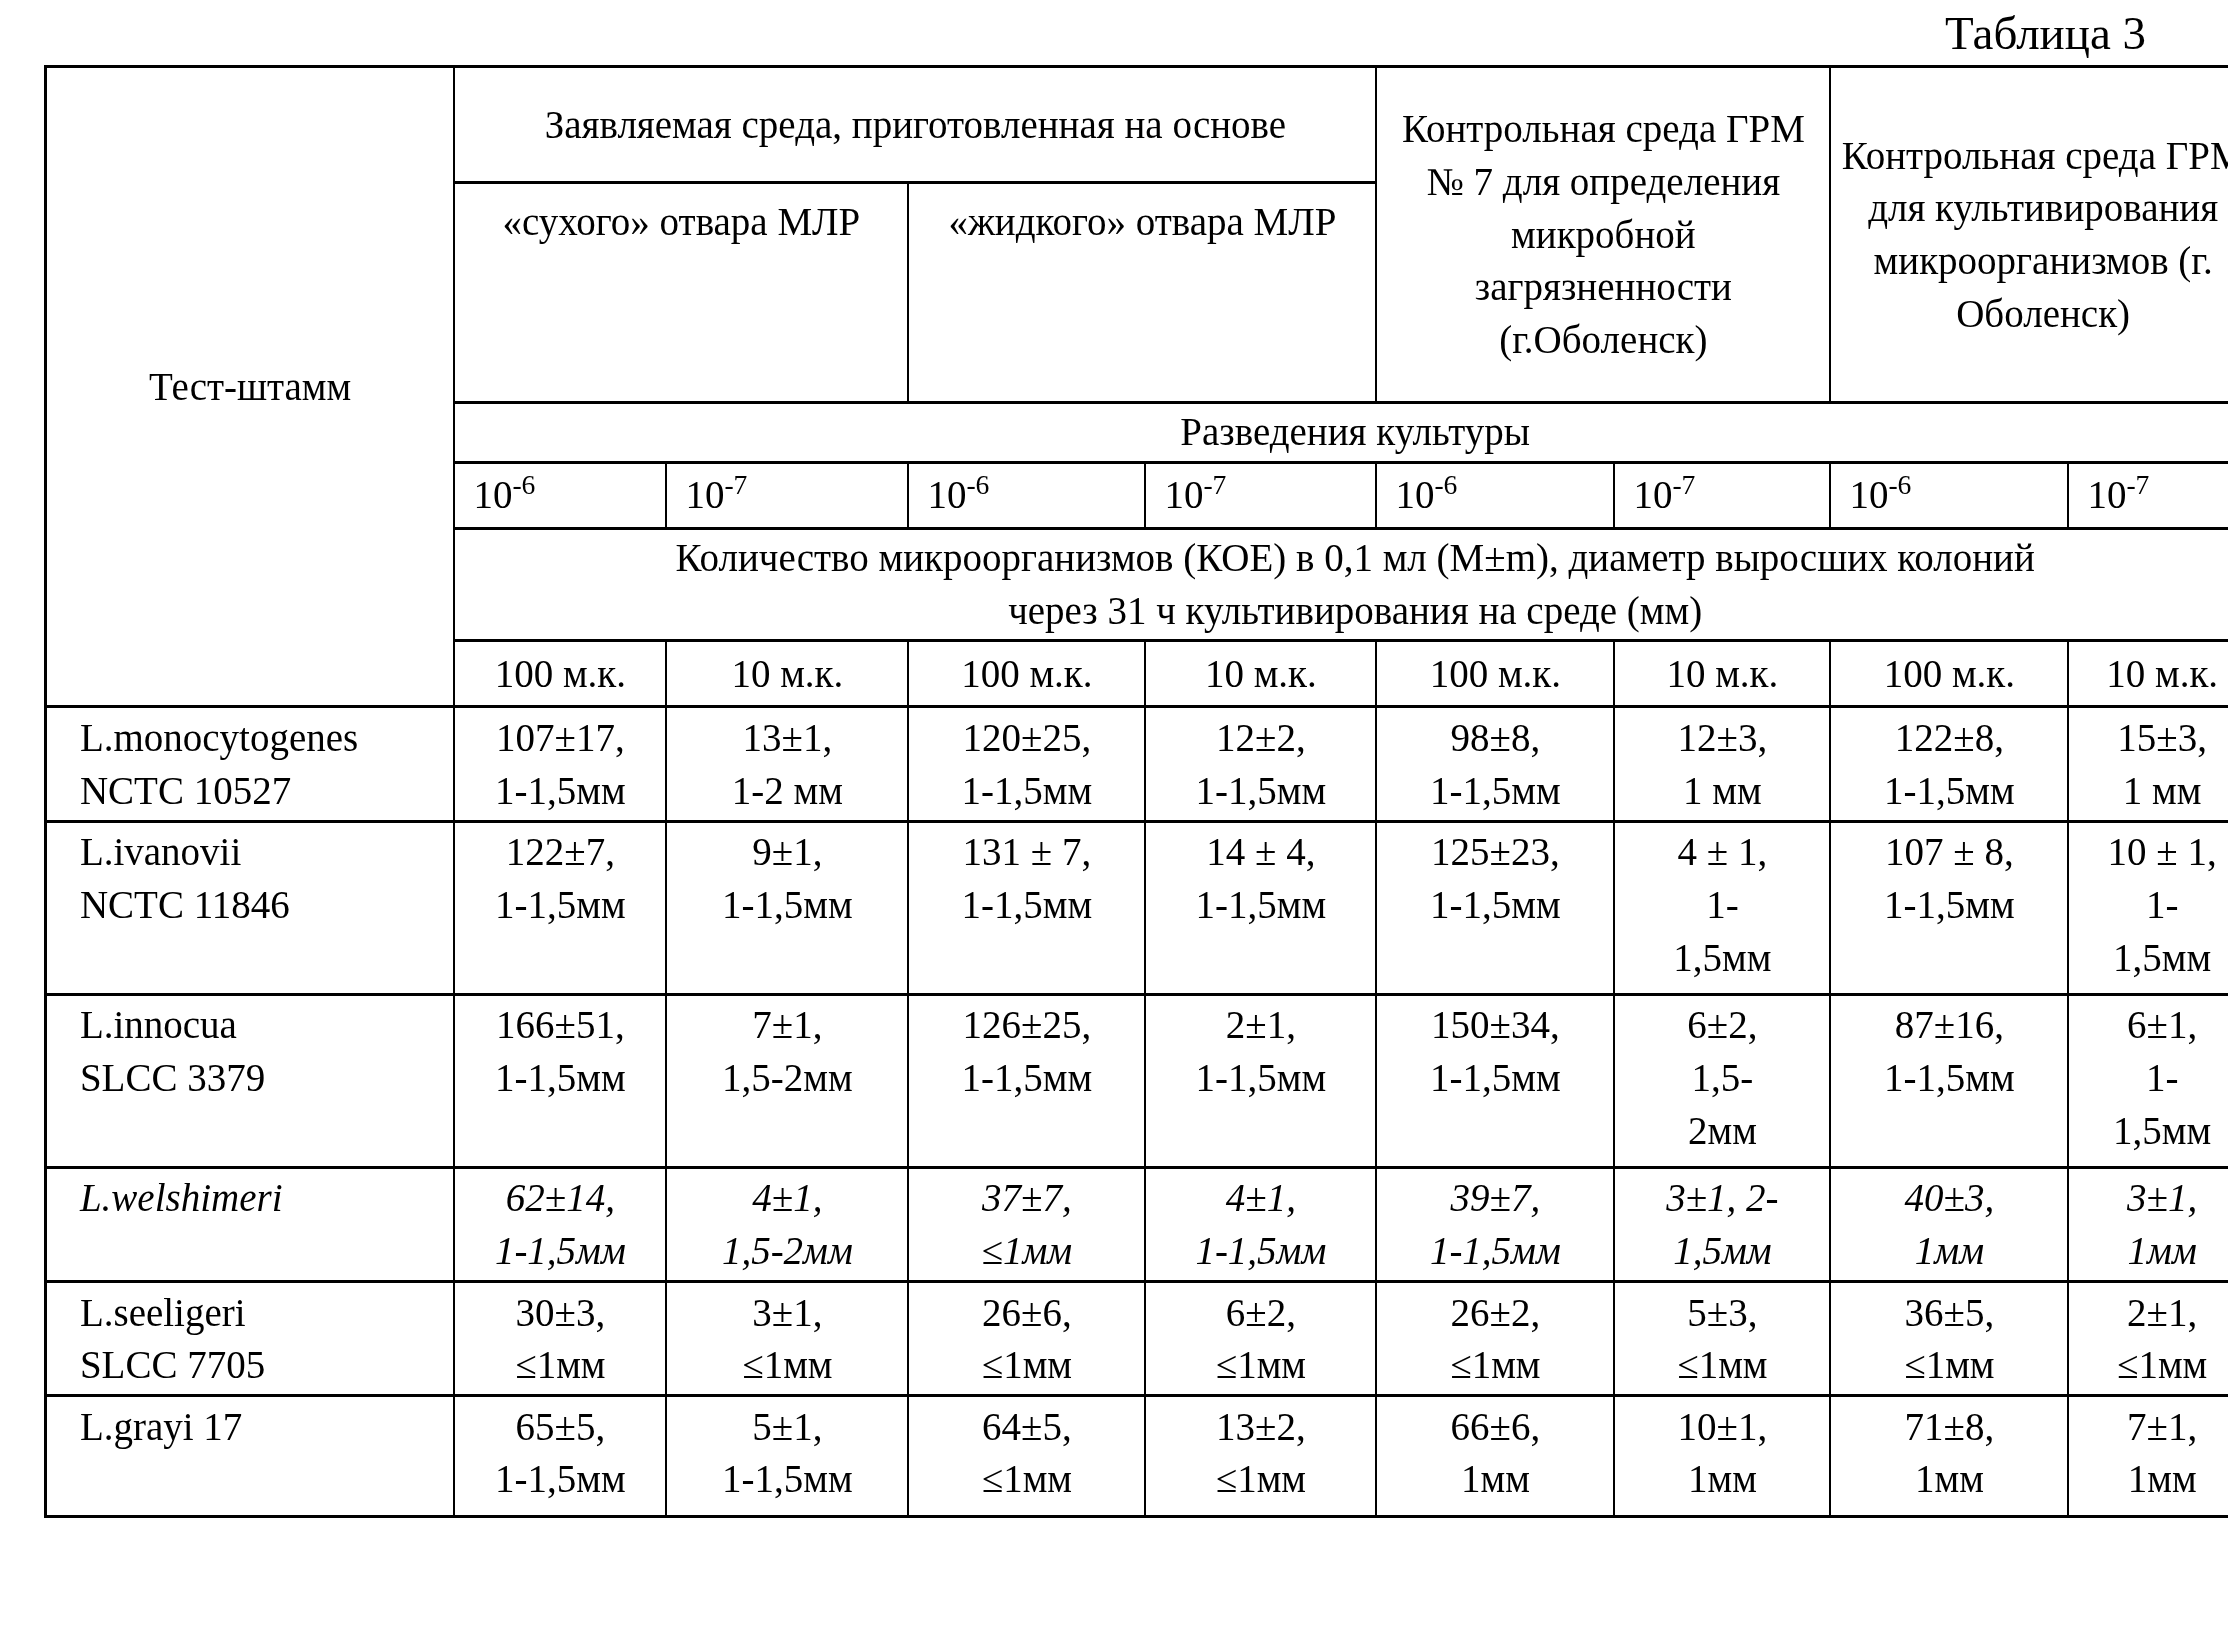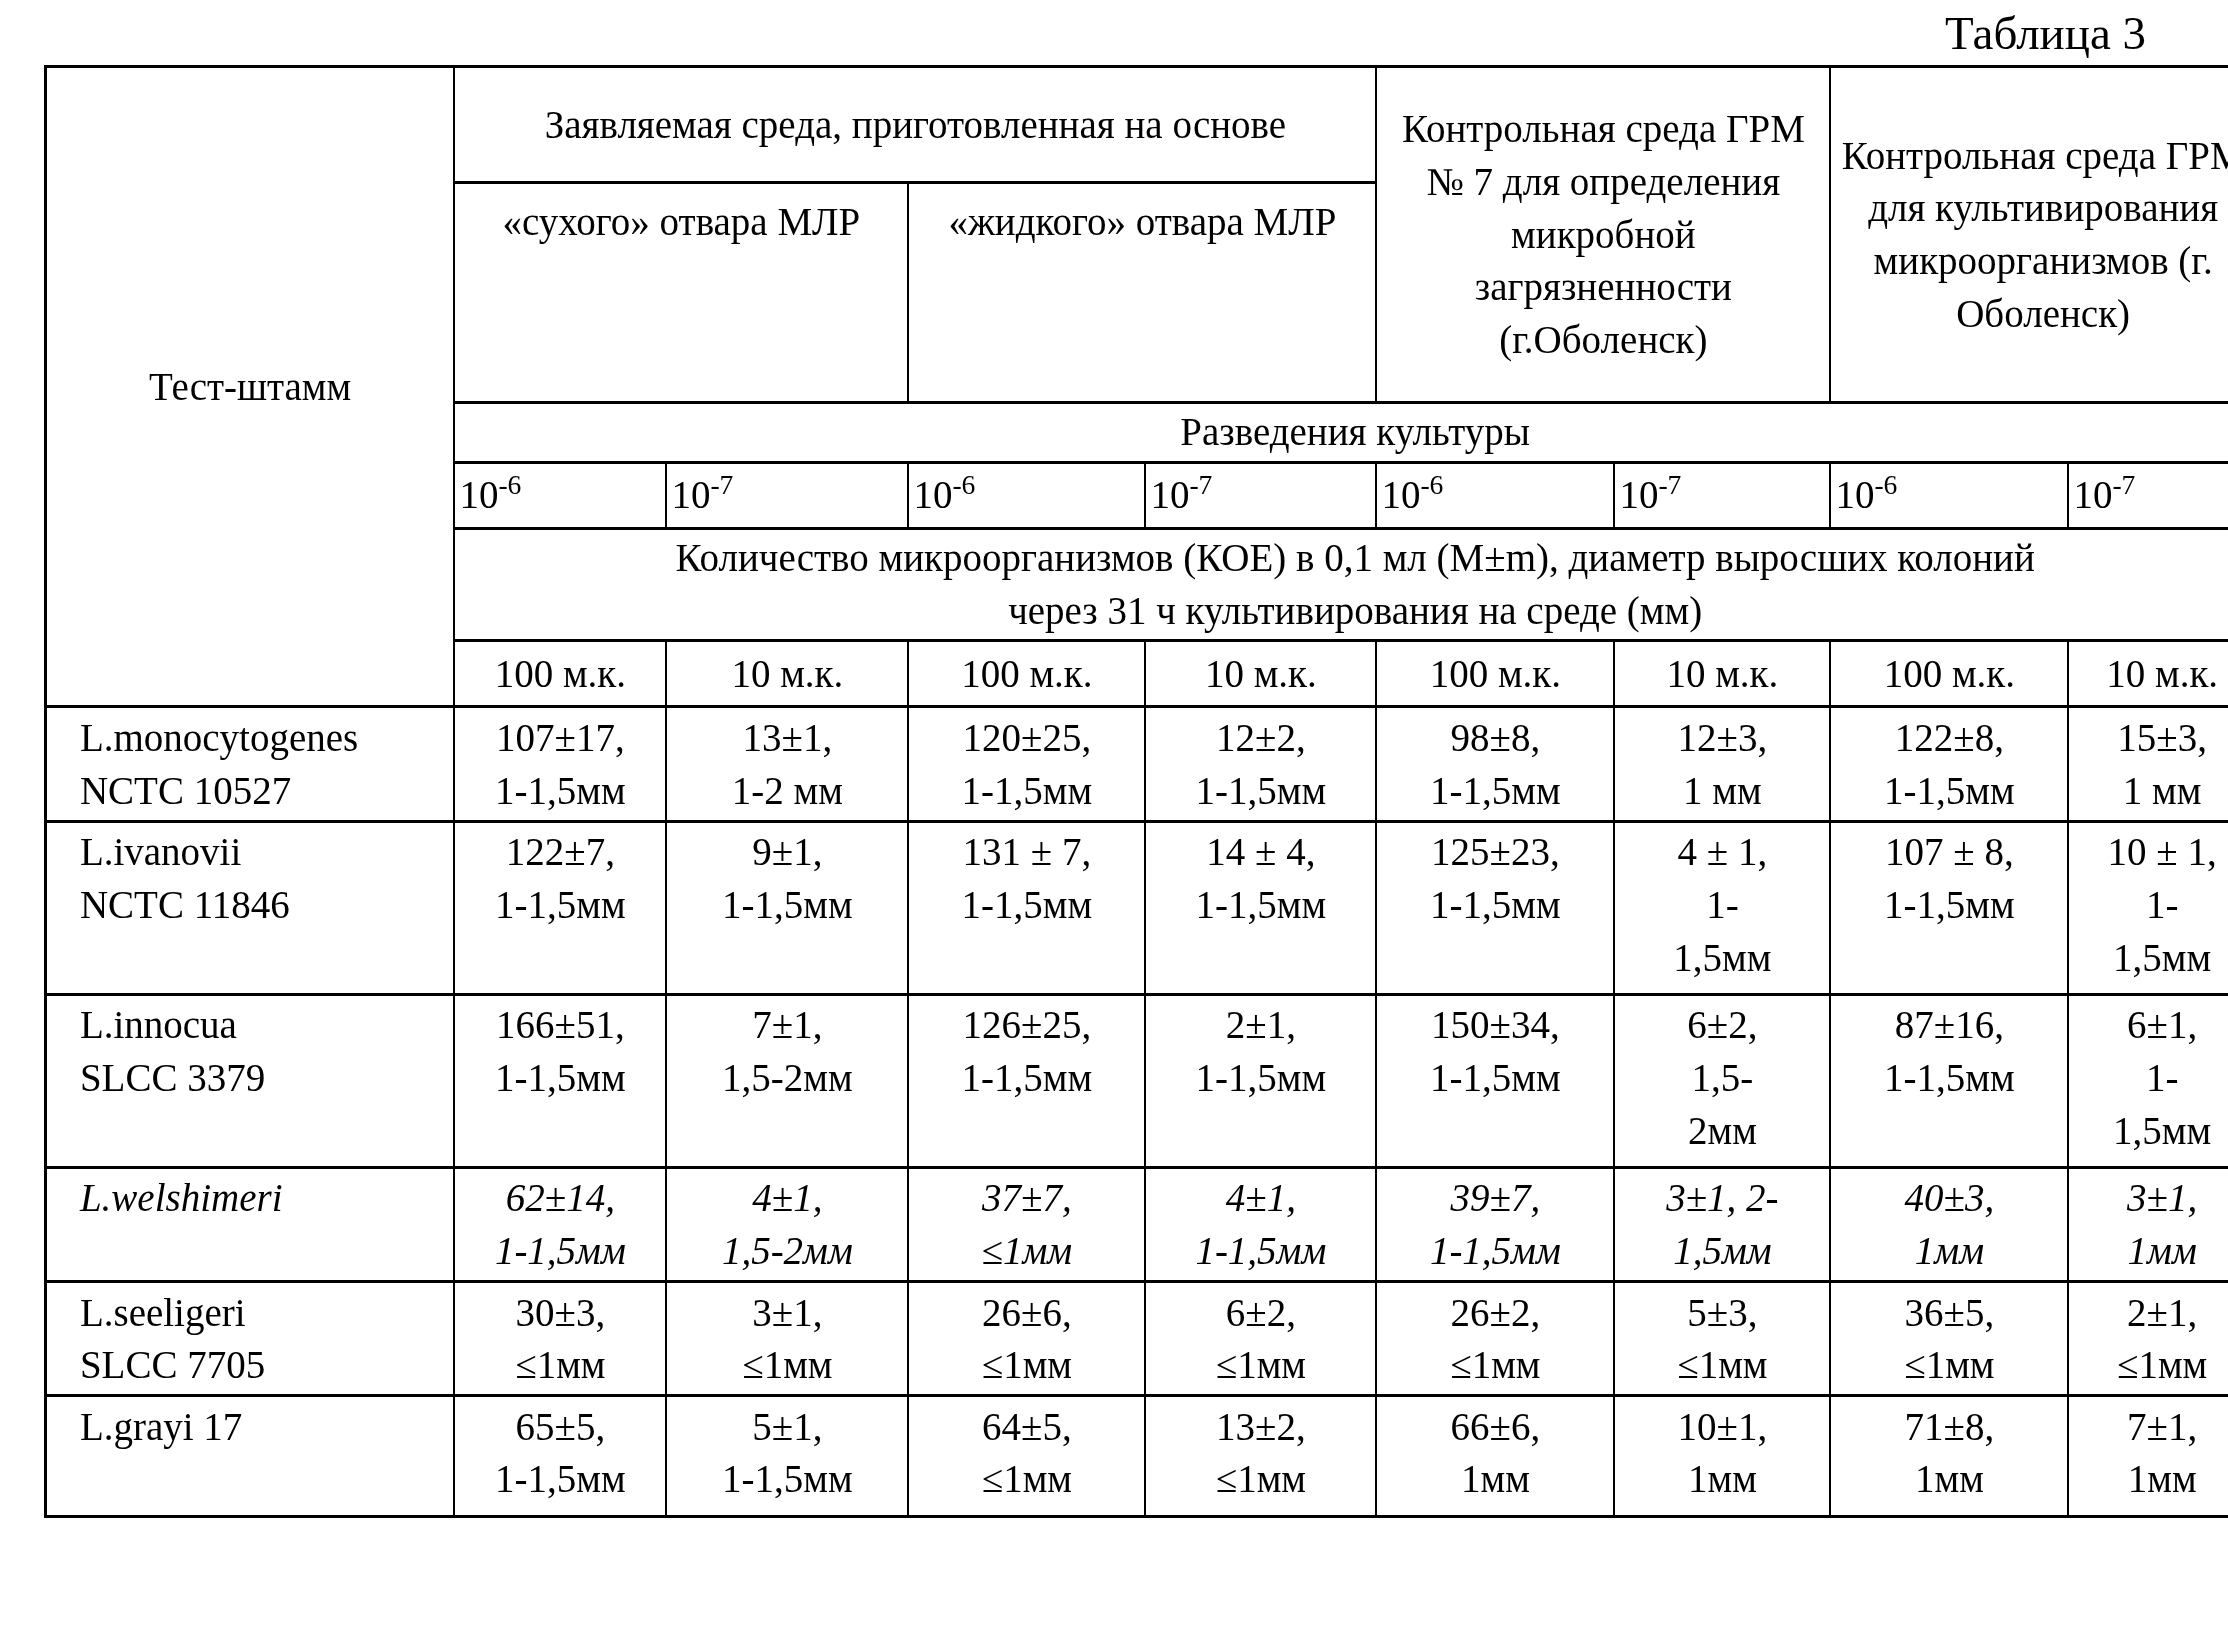--- a/index.html
+++ b/index.html
@@ -65,21 +65,21 @@
 
   td.test-strain-head {
     vertical-align: middle;
     text-align: center;
   }
   td.group-head { vertical-align: middle; }
   td.subgroup-head { vertical-align: top; padding-top: 11.8px; }
   td.dilution-title { vertical-align: middle; }
   td.dilution-cell {
     text-align: left;
-    padding-left: 4px;
+    padding-left: 18px;
     vertical-align: middle;
   }
   td.dilution-cell sup {
     font-size: 27.6px;
     vertical-align: super;
     line-height: 0;
   }
   td.kob-head { vertical-align: middle; }
   td.dose-cell { vertical-align: middle; }
 

